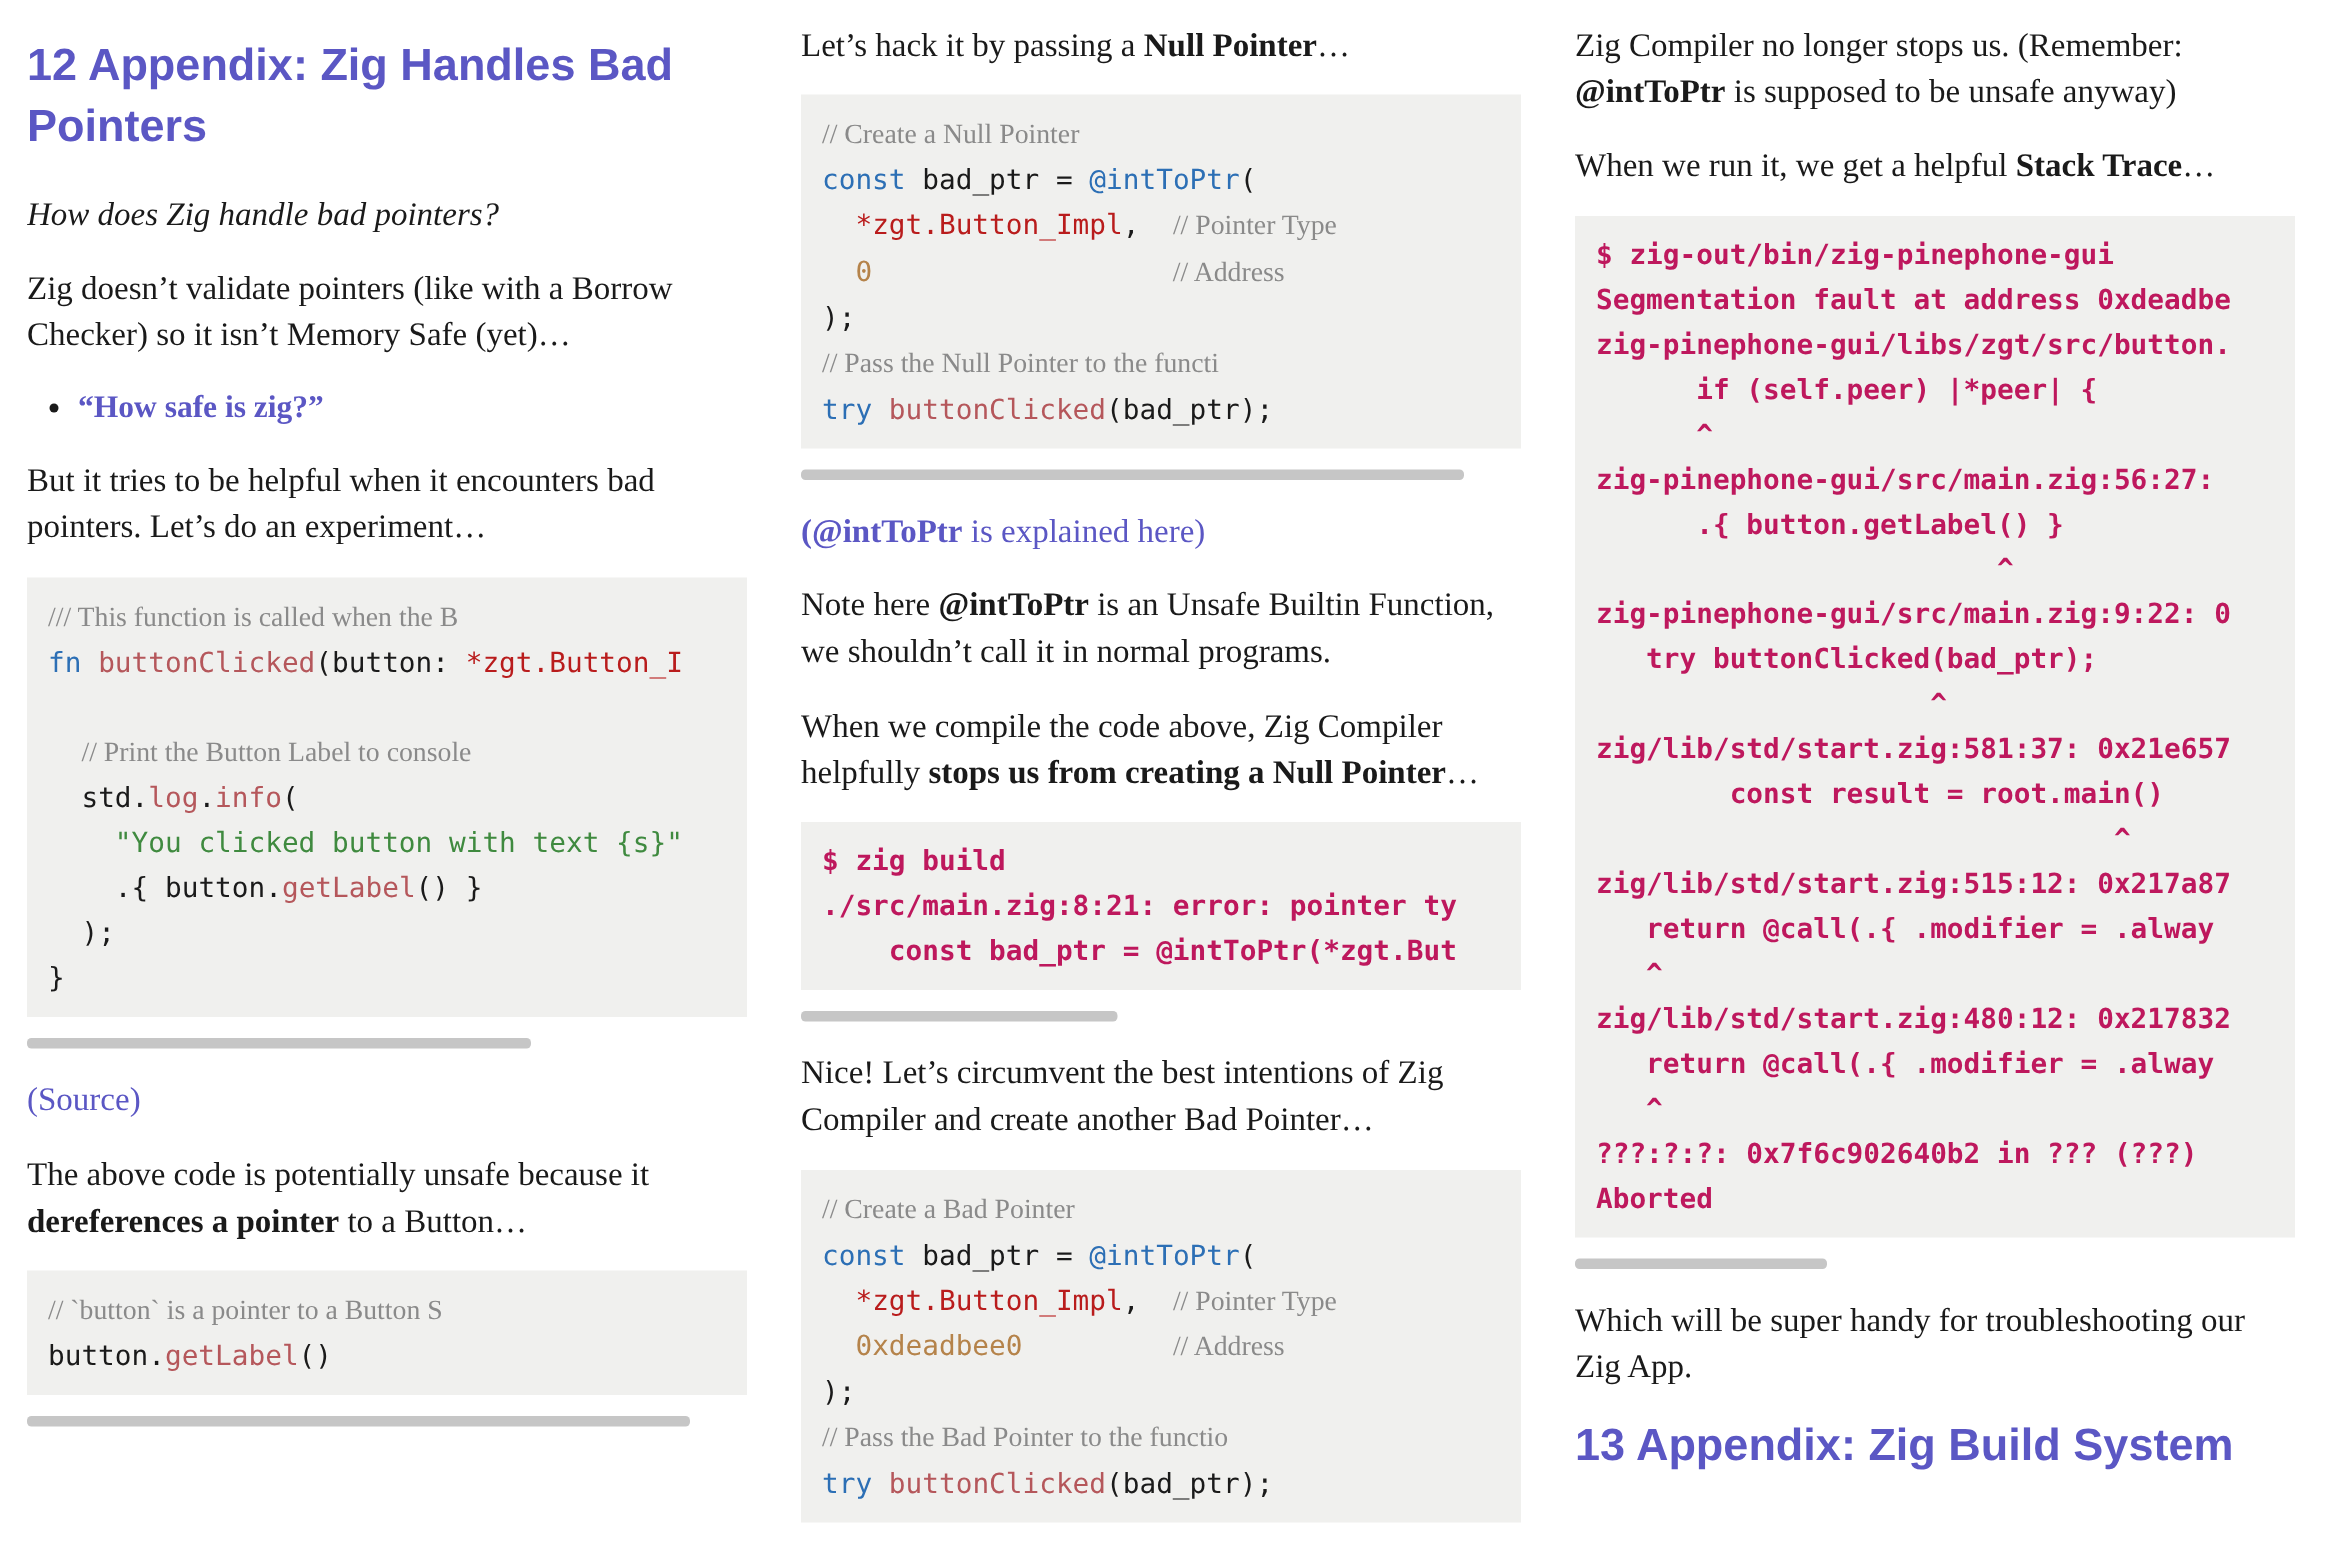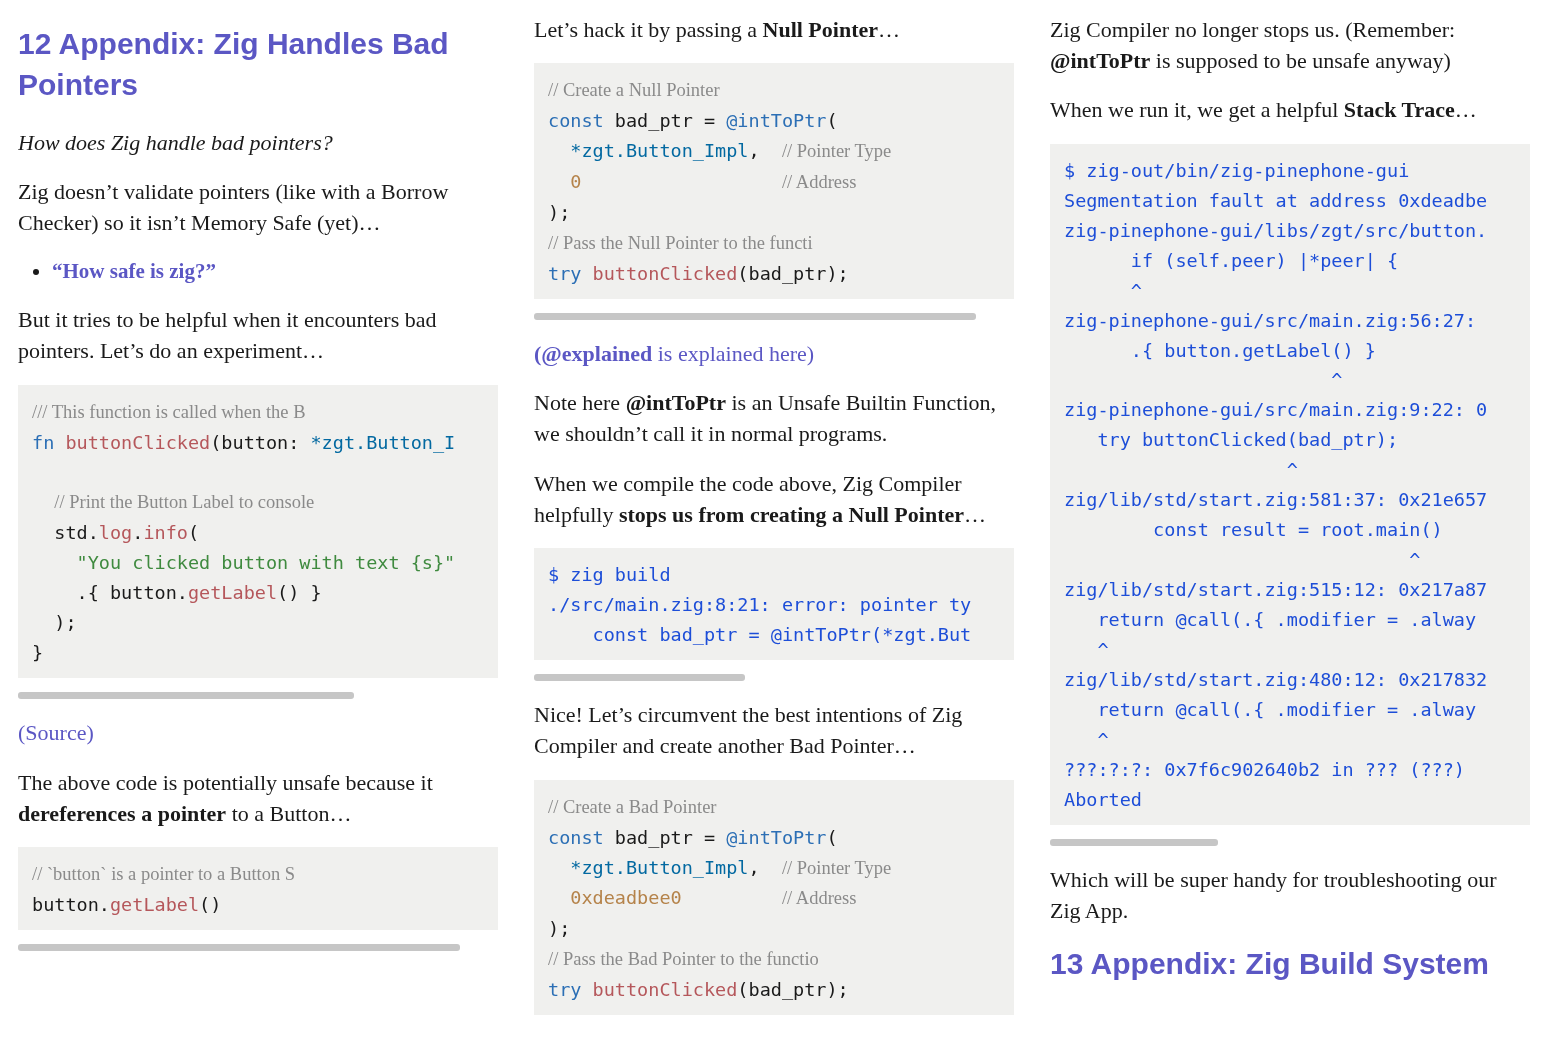--- a/index.html
+++ b/index.html
@@ -71,37 +71,38 @@
     margin: 0 0 14px 0;
     font-family: "DejaVu Sans Mono", monospace;
     font-size: 18.5px;
     line-height: 1.62;
     white-space: pre;
     overflow: hidden;
     position: relative;
     box-sizing: border-box;
   }
   .code-block.terminal {
-    color: #1d4ed8;
+    color: #be185d;
+    font-weight: bold;
   }
   .scroll-track {
     height: 7px;
     background: #c6c6c6;
     border-radius: 3px;
     margin: 4px 0 18px 0;
   }
   .scroll-track.w70 { width: 70%; }
   .scroll-track.w92 { width: 92%; }
   .scroll-track.w44 { width: 44%; }
   .scroll-track.w35 { width: 35%; }
   
   .c-comment { color: #8a8a8a; font-family: Liberation Serif, serif; }
   .c-kw      { color: #2c6fb5; }
   .c-fn      { color: #b5575b; }
-  .c-type    { color: #0369a1; }
+  .c-type    { color: #b91c1c; }
   .c-num     { color: #b5834a; }
   .c-str     { color: #3f8a3f; }
   .c-builtin { color: #2c6fb5; }
   .c-plain   { color: #1a1a1a; }
   .c-punct   { color: #1a1a1a; }
   b { font-weight: bold; }
 </style>
 </head>
 <body>
 
@@ -151,21 +152,21 @@
 
     <div class="code-block"><span class="c-comment">// Create a Null Pointer</span>
 <span class="c-kw">const</span> <span class="c-plain">bad_ptr</span> <span class="c-punct">=</span> <span class="c-builtin">@intToPtr</span><span class="c-punct">(</span>
   <span class="c-type">*zgt.Button_Impl</span><span class="c-punct">,</span>  <span class="c-comment">// Pointer Type</span>
   <span class="c-num">0</span>                  <span class="c-comment">// Address</span>
 <span class="c-punct">);</span>
 <span class="c-comment">// Pass the Null Pointer to the functi</span>
 <span class="c-kw">try</span> <span class="c-fn">buttonClicked</span><span class="c-punct">(</span><span class="c-plain">bad_ptr</span><span class="c-punct">);</span></div>
     <div class="scroll-track w92"></div>
 
-    <p><a class="link" href="#"><b>(@explained</b><span> is explained here)</span></a></p>
+    <p><a class="link" href="#"><b>(@intToPtr</b><span> is explained here)</span></a></p>
 
     <p><span>Note here </span><b>@intToPtr</b><span> is an Unsafe Builtin Function, we shouldn’t call it in normal programs.</span></p>
 
     <p><span>When we compile the code above, Zig Compiler helpfully </span><b>stops us from creating a Null Pointer</b><span>…</span></p>
 
     <div class="code-block terminal">$ zig build
 ./src/main.zig:8:21: error: pointer ty
     const bad_ptr = @intToPtr(*zgt.But</div>
     <div class="scroll-track w44"></div>
 

